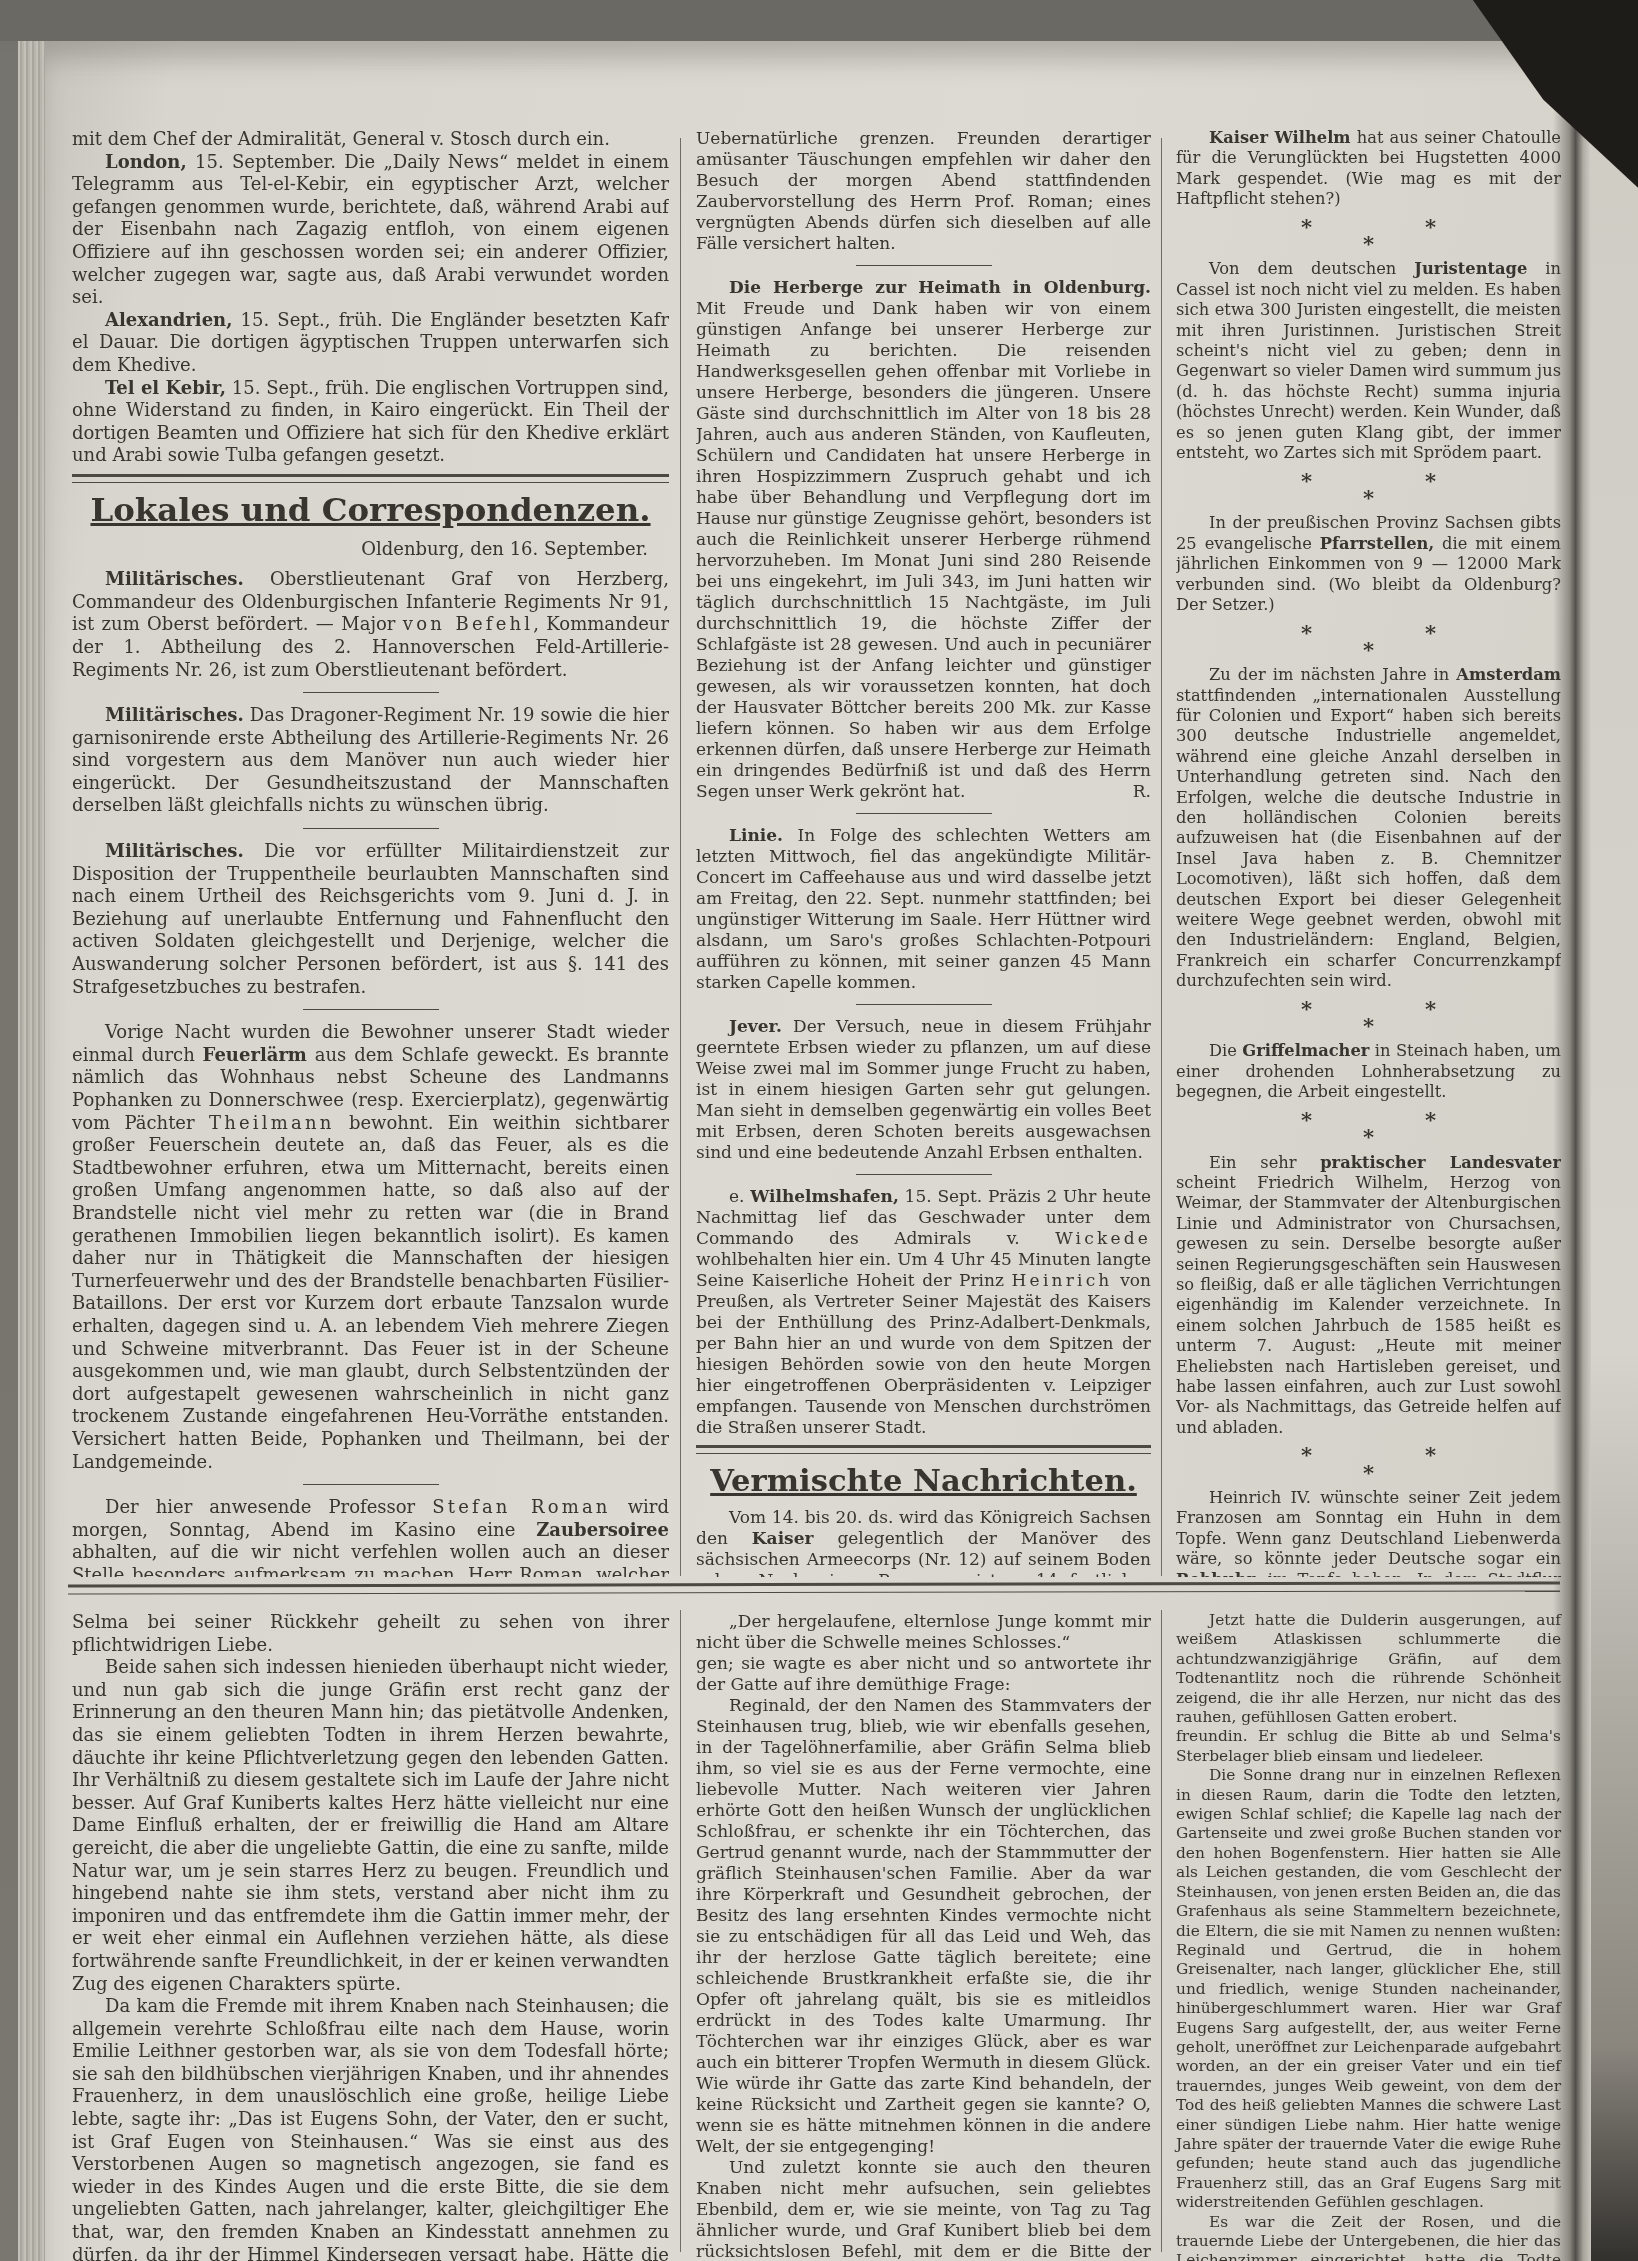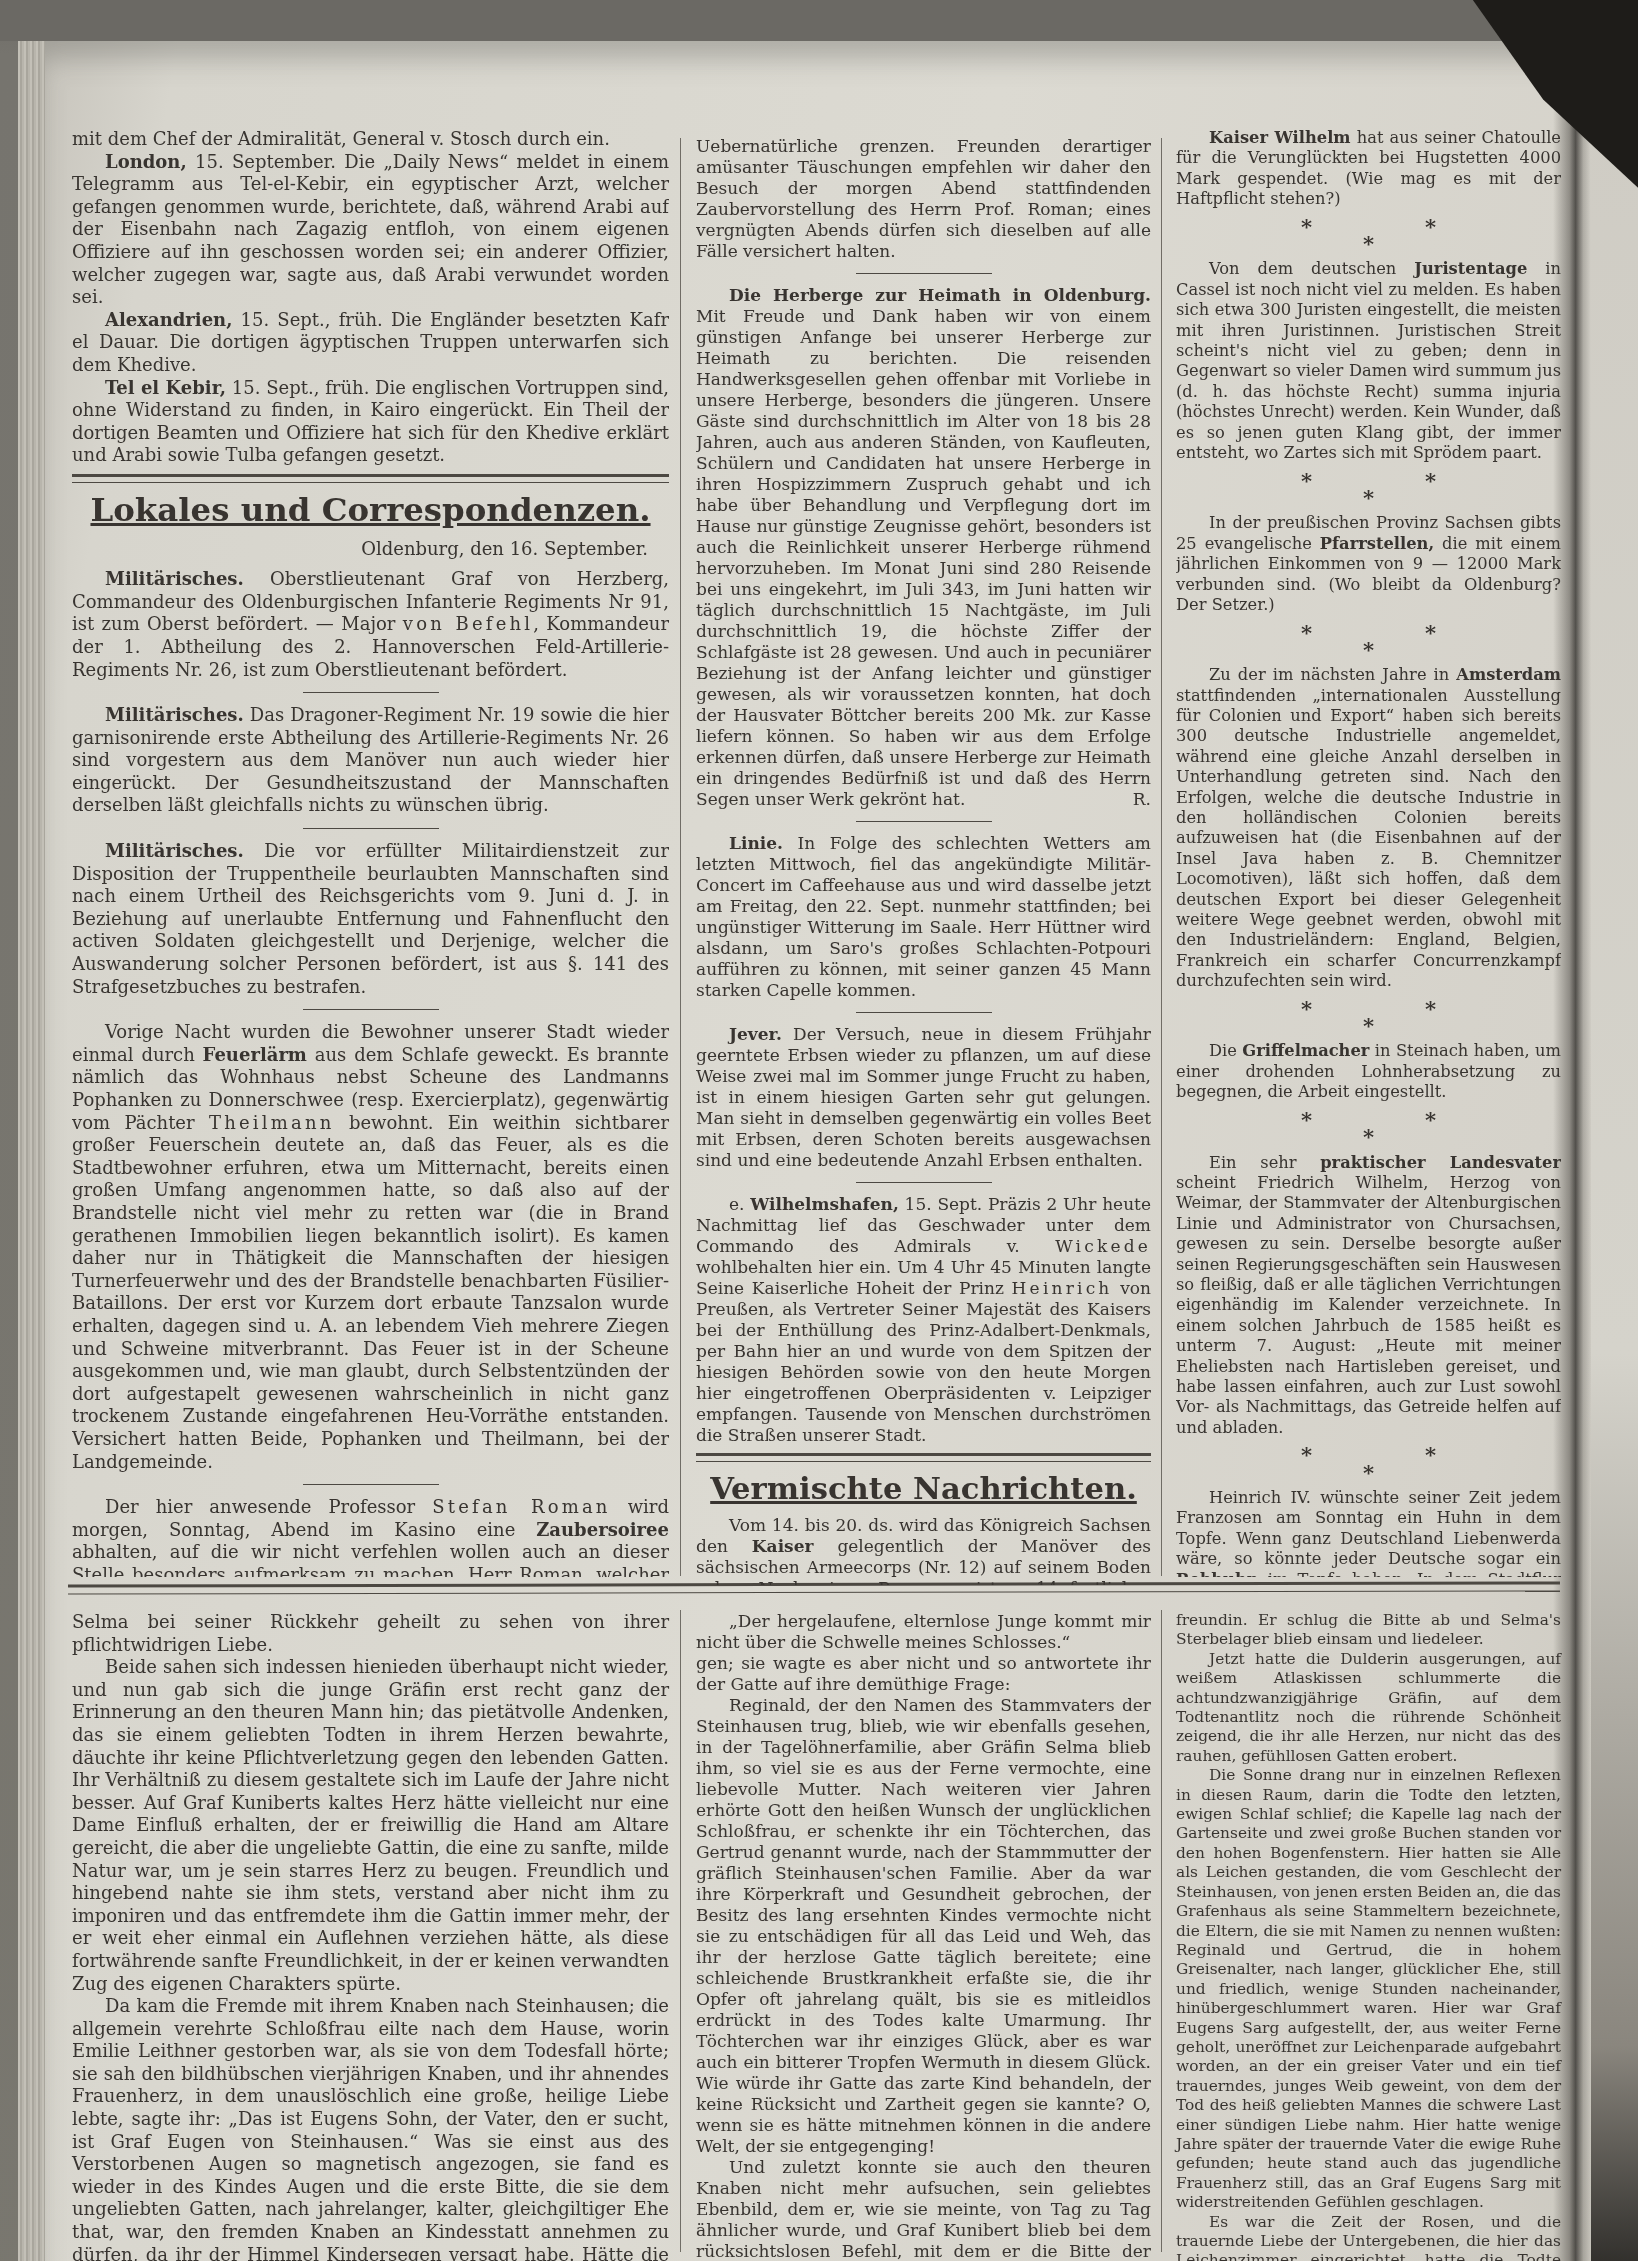--- a/index.html
+++ b/index.html
@@ -24,21 +24,21 @@
   .gray-topstrip{position:absolute;left:0;top:0;right:0;height:41px;z-index:3;background:#6b6964;}
   .vrule{position:absolute;width:1.4px;background:var(--rule);opacity:.75;z-index:2;}
   #vr1{left:680px;top:138px;height:1438px;}
   #vr2{left:1161px;top:138px;height:1438px;}
   #vr3{left:680px;top:1610px;height:642px;}
   #vr4{left:1161px;top:1610px;height:642px;}
   .section-separator{position:absolute;left:68px;width:1492px;top:1583px;height:5.9px;z-index:3;
          border-top:3.2px solid var(--rule);border-bottom:1.8px solid var(--rule);transform:rotate(-.12deg);}
   .col{position:absolute;z-index:3;text-align:justify;}
   #c-top1{left:72px;top:128px;width:597px;height:1449px;overflow:hidden;font-size:18px;line-height:22.6px;}
-  #c-top2{left:696px;top:128px;width:455px;height:1449px;overflow:hidden;font-size:17px;line-height:21px;margin-top:8px;}
+  #c-top2{left:696px;top:128px;width:455px;height:1449px;overflow:hidden;font-size:17px;line-height:21px;}
   #c-top3{left:1176px;top:128px;width:385px;height:1449px;overflow:hidden;font-size:16.3px;line-height:20.4px;}
   #c-bot1{left:72px;top:1611px;width:597px;font-size:18px;line-height:22.6px;}
   #c-bot2{left:696px;top:1611px;width:455px;font-size:17px;line-height:21px;}
   #c-bot3{left:1176px;top:1611px;width:385px;font-size:15.4px;line-height:19.4px;}
   .para{margin:0;text-indent:33px;}
   .para.noindent{text-indent:0;}
   .sig{float:right;}
   .sp{letter-spacing:3.2px;}
   b{font-weight:bold;}
   .rule-short{width:136px;height:0;border-top:1.4px solid var(--rule);margin:11px auto;}
@@ -136,20 +136,20 @@
       <p class="para">Beide sahen sich indessen hienieden überhaupt nicht wieder, und nun gab sich die junge Gräfin erst recht ganz der Erinnerung an den theuren Mann hin; das pietätvolle Andenken, das sie einem geliebten Todten in ihrem Herzen bewahrte, däuchte ihr keine Pflichtverletzung gegen den lebenden Gatten. Ihr Verhältniß zu diesem gestaltete sich im Laufe der Jahre nicht besser. Auf Graf Kuniberts kaltes Herz hätte vielleicht nur eine Dame Einfluß erhalten, der er freiwillig die Hand am Altare gereicht, die aber die ungeliebte Gattin, die eine zu sanfte, milde Natur war, um je sein starres Herz zu beugen. Freundlich und hingebend nahte sie ihm stets, verstand aber nicht ihm zu imponiren und das entfremdete ihm die Gattin immer mehr, der er weit eher einmal ein Auflehnen verziehen hätte, als diese fortwährende sanfte Freundlichkeit, in der er keinen verwandten Zug des eigenen Charakters spürte.</p>
       <p class="para">Da kam die Fremde mit ihrem Knaben nach Steinhausen; die allgemein verehrte Schloßfrau eilte nach dem Hause, worin Emilie Leithner gestorben war, als sie von dem Todesfall hörte; sie sah den bildhübschen vierjährigen Knaben, und ihr ahnendes Frauenherz, in dem unauslöschlich eine große, heilige Liebe lebte, sagte ihr: „Das ist Eugens Sohn, der Vater, den er sucht, ist Graf Eugen von Steinhausen.“ Was sie einst aus des Verstorbenen Augen so magnetisch angezogen, sie fand es wieder in des Kindes Augen und die erste Bitte, die sie dem ungeliebten Gatten, nach jahrelanger, kalter, gleichgiltiger Ehe that, war, den fremden Knaben an Kindesstatt annehmen zu dürfen, da ihr der Himmel Kindersegen versagt habe. Hätte die Gräfin den Muth gehabt, den Wunsch zu befriedigen, ohne des Gatten Erlaubniß einzuholen, hätte sie den Knaben ohne weiteres in's Schloß genommen und mit Mutterliebe gegen den Schloßherrn vertheidigt, so hätte Graf Kunibert geschwie-</p>
     </div>
   <div class="col" id="c-bot2">
       <p class="para">„Der hergelaufene, elternlose Junge kommt mir nicht über die Schwelle meines Schlosses.“</p>
       <p class="para noindent">gen; sie wagte es aber nicht und so antwortete ihr der Gatte auf ihre demüthige Frage:</p>
       <p class="para">Reginald, der den Namen des Stammvaters der Steinhausen trug, blieb, wie wir ebenfalls gesehen, in der Tagelöhnerfamilie, aber Gräfin Selma blieb ihm, so viel sie es aus der Ferne vermochte, eine liebevolle Mutter. Nach weiteren vier Jahren erhörte Gott den heißen Wunsch der unglücklichen Schloßfrau, er schenkte ihr ein Töchterchen, das Gertrud genannt wurde, nach der Stammmutter der gräflich Steinhausen'schen Familie. Aber da war ihre Körperkraft und Gesundheit gebrochen, der Besitz des lang ersehnten Kindes vermochte nicht sie zu entschädigen für all das Leid und Weh, das ihr der herzlose Gatte täglich bereitete; eine schleichende Brustkrankheit erfaßte sie, die ihr Opfer oft jahrelang quält, bis sie es mitleidlos erdrückt in des Todes kalte Umarmung. Ihr Töchterchen war ihr einziges Glück, aber es war auch ein bitterer Tropfen Wermuth in diesem Glück. Wie würde ihr Gatte das zarte Kind behandeln, der keine Rücksicht und Zartheit gegen sie kannte? O, wenn sie es hätte mitnehmen können in die andere Welt, der sie entgegenging!</p>
       <p class="para">Und zuletzt konnte sie auch den theuren Knaben nicht mehr aufsuchen, sein geliebtes Ebenbild, dem er, wie sie meinte, von Tag zu Tag ähnlicher wurde, und Graf Kunibert blieb bei dem rücksichtslosen Befehl, mit dem er die Bitte der Gattin abgeschlagen hatte. Noch in der Todesstunde, die doch ihren sänftigenden Einfluß auf so manches Herz ausübt, trat er ihr rauh und kalt entgegen. Als ihre liebste Jugendfreundin, Ludmille von Landen, den Regierungsrath Karge in der Nachbarstadt Kemden heirathete, hatte der Graf seiner Gattin den Umgang mit der nunmehr Bürgerlichen verboten. Als der Todesengel dem Lager Selma's nahte, bat sie mit letzter Kraft den Gatten um ein Wiedersehen mit der theuren Jugend-</p>
     </div>
   <div class="col" id="c-bot3">
+      <p class="para">Jetzt hatte die Dulderin ausgerungen, auf weißem Atlaskissen schlummerte die achtundzwanzigjährige Gräfin, auf dem Todtenantlitz noch die rührende Schönheit zeigend, die ihr alle Herzen, nur nicht das des rauhen, gefühllosen Gatten erobert.</p>
       <p class="para noindent">freundin. Er schlug die Bitte ab und Selma's Sterbelager blieb einsam und liedeleer.</p>
-      <p class="para">Jetzt hatte die Dulderin ausgerungen, auf weißem Atlaskissen schlummerte die achtundzwanzigjährige Gräfin, auf dem Todtenantlitz noch die rührende Schönheit zeigend, die ihr alle Herzen, nur nicht das des rauhen, gefühllosen Gatten erobert.</p>
       <p class="para">Die Sonne drang nur in einzelnen Reflexen in diesen Raum, darin die Todte den letzten, ewigen Schlaf schlief; die Kapelle lag nach der Gartenseite und zwei große Buchen standen vor den hohen Bogenfenstern. Hier hatten sie Alle als Leichen gestanden, die vom Geschlecht der Steinhausen, von jenen ersten Beiden an, die das Grafenhaus als seine Stammeltern bezeichnete, die Eltern, die sie mit Namen zu nennen wußten: Reginald und Gertrud, die in hohem Greisenalter, nach langer, glücklicher Ehe, still und friedlich, wenige Stunden nacheinander, hinübergeschlummert waren. Hier war Graf Eugens Sarg aufgestellt, der, aus weiter Ferne geholt, uneröffnet zur Leichenparade aufgebahrt worden, an der ein greiser Vater und ein tief trauerndes, junges Weib geweint, von dem der Tod des heiß geliebten Mannes die schwere Last einer sündigen Liebe nahm. Hier hatte wenige Jahre später der trauernde Vater die ewige Ruhe gefunden; heute stand auch das jugendliche Frauenherz still, das an Graf Eugens Sarg mit widerstreitenden Gefühlen geschlagen.</p>
       <p class="para">Es war die Zeit der Rosen, und die trauernde Liebe der Untergebenen, die hier das Leichenzimmer eingerichtet, hatte die Todte unter ihre Lieblingsblumen gebettet. Die Wände der Kapelle waren schwarz ausgeschlagen. Zu Haupten des Sarges brannten, selbst am sonnenhellen Tage, Wachskerzen in silbernen Armleuchtern, das Haupt der Todten ruhte auf weißen Atlaskissen, breite Spitzen deckten fast den Sarg, — das war der Leichenprunk, der der Gräfin gebührte.</p>
     </div>
 
 </div>
 
 
 </body></html>

